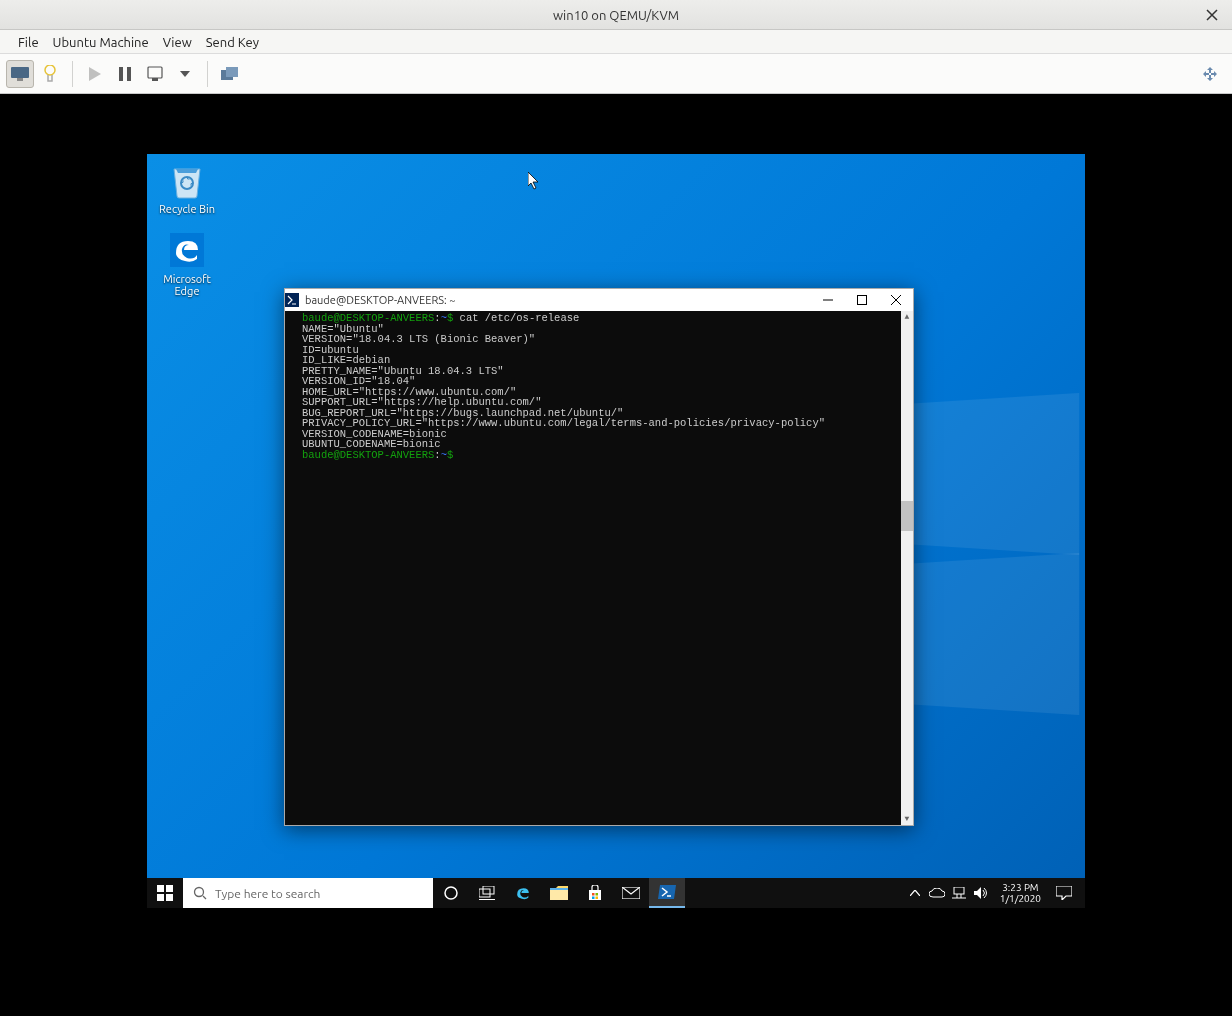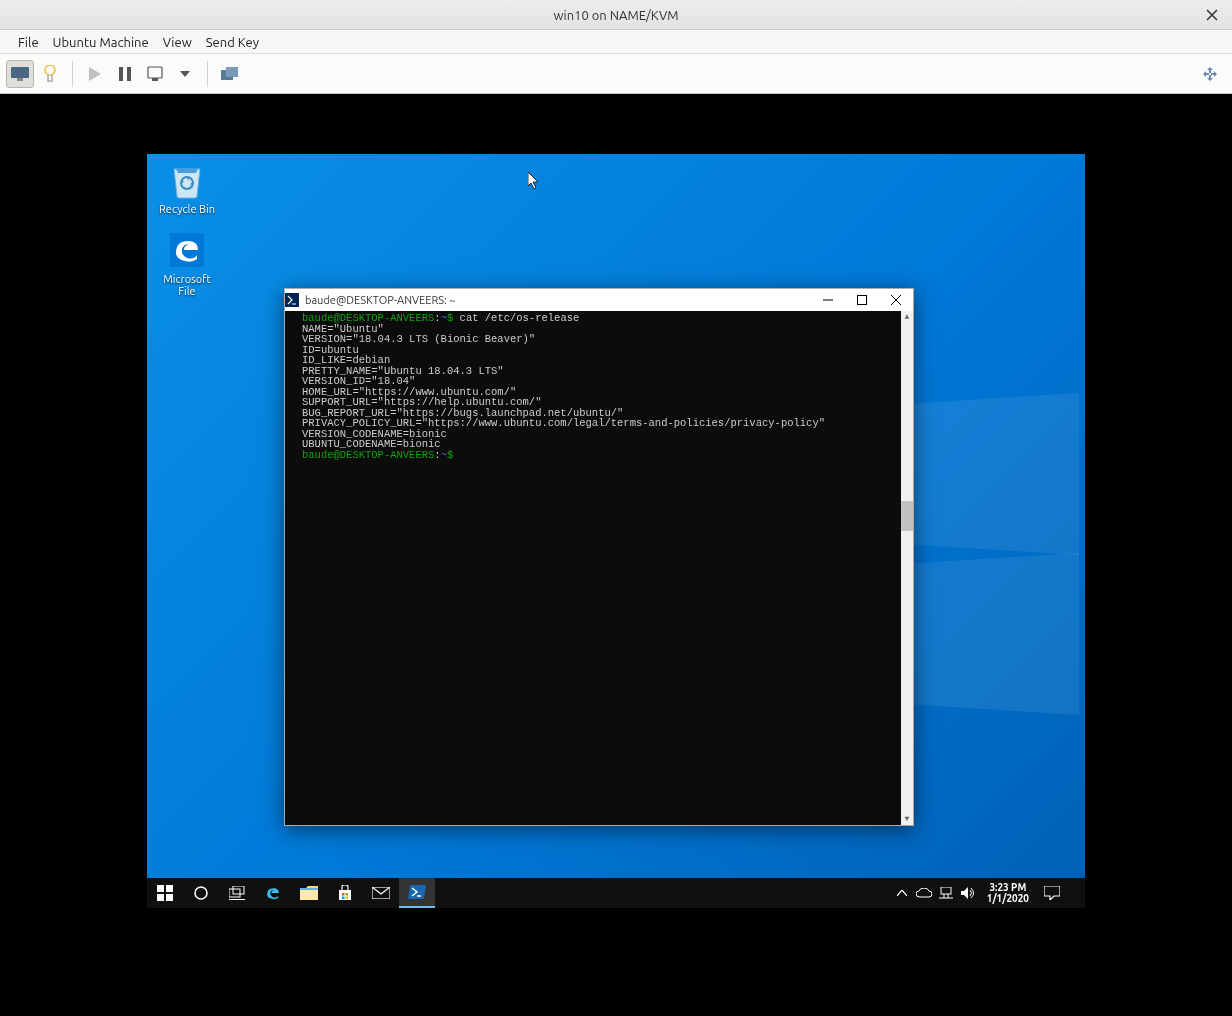--- a/index.html
+++ b/index.html
@@ -32,21 +32,21 @@
 
   .watermark { position:absolute; right:6px; bottom:35px; color:#fff; font-size:11px; text-align:right; line-height:1.3;}
 
   .taskbar { position:absolute; left:0;right:0;bottom:0; height:30px; background:#101010; display:flex; align-items:stretch; color:#fff;}
   .tb-start { width:36px; display:flex;align-items:center;justify-content:center;}
   .tb-search { width:250px; background:#fff; display:flex;align-items:center; gap:8px; padding:0 10px; color:#666;}
   .tb-search svg { flex-shrink:0;}
   .tb-icons { display:flex;}
   .tb-ico { width:36px; display:flex;align-items:center;justify-content:center;}
   .tb-ico.active { background:#333; border-bottom:2px solid #76b9ed;}
-  .tb-right { margin-left:auto; display:flex; align-items:center; gap:4px; padding-right:20px;font-weight:bold;}
+  .tb-right { margin-left:auto; display:flex; align-items:center; gap:4px; padding-right:8px;}
   .tb-right .sys { width:18px; display:flex;align-items:center;justify-content:center;}
   .tb-right .clock { font-size:10px; text-align:center; line-height:1.1; padding:0 6px;}
   .tb-right .notif { width:26px; display:flex;align-items:center;justify-content:center;}
 
   .terminal { position:absolute; left:137px; top:134px; width:630px; height:538px; background:#fff; box-shadow:0 4px 20px rgba(0,0,0,.5); border:1px solid #aaa;}
   .term-titlebar { height:22px; background:#fff; display:flex; align-items:center; padding-left:0; font-size:11px; color:#333;}
   .term-titlebar .ps-ico { width:14px;height:14px; background:#012456; display:flex;align-items:center;justify-content:center; margin-right:6px;}
   .term-ctrls { margin-left:auto; display:flex;}
   .term-ctrls .c { width:34px;height:22px;display:flex;align-items:center;justify-content:center; font-size:12px;}
   .term-body { position:absolute; left:0;right:0;top:22px;bottom:0; background:#0c0c0c; color:#ccc; font-family:"Consolas","Courier New",monospace; font-size:10.5px; padding:2px 17px; line-height:1.0; white-space:pre;}
@@ -57,21 +57,21 @@
   .pg { color:#13a10e;} .pc { color:#3b78ff;}
   .cursor { position:absolute; left:515px; top:175px; width:11px; height:18px;}
 
   svg { display:block;}
 </style>
 </head>
 <body>
 
 <div class="vm-window">
   <div class="vm-titlebar">
-    <span>win10 on NAME/KVM</span>
+    <span>win10 on QEMU/KVM</span>
     <div class="close">
       <svg width="12" height="12" viewBox="0 0 12 12">
           <path d="M1 1 L11 11 M11 1 L1 11" stroke="#333" stroke-width="1.5"></path>
         </svg>
     </div>
   </div>
   <div class="vm-menubar">
     <span>File</span>
     <span>Ubuntu Machine</span>
     <span>View</span>
@@ -150,21 +150,21 @@
       </div>
 
       <div class="desk-icon" id="di-edge">
         <div class="ico">
           <svg width="34" height="34" viewBox="0 0 34 34">
               <rect width="34" height="34" fill="#0078d7"></rect>
               <path d="M6 20 Q6 8 18 8 Q28 8 28 17 L14 17 Q14 12 19 12 Q14 10 12 16 Q11 22 17 25 Q24 27 27 22 L27 26 Q22 30 15 28 Q6 26 6 20 Z" fill="#fff"></path>
             </svg>
         </div>
         <div style="white-space:pre-line">Microsoft
-File</div>
+Edge</div>
       </div>
 
 
       <div class="terminal">
         <div class="term-titlebar">
           <div class="ps-ico">
             <svg width="10" height="10" viewBox="0 0 10 10">
                 <path d="M1 1 L5 5 L1 9 M5 9 L9 9" stroke="#fff" stroke-width="1.2" fill="none"></path>
               </svg>
           </div>
@@ -209,20 +209,27 @@
 
       <div class="taskbar">
         <div class="tb-start">
           <svg width="16" height="16" viewBox="0 0 16 16">
               <rect x="0" y="0" width="7" height="7" fill="#fff"></rect>
               <rect x="9" y="0" width="7" height="7" fill="#fff"></rect>
               <rect x="0" y="9" width="7" height="7" fill="#fff"></rect>
               <rect x="9" y="9" width="7" height="7" fill="#fff"></rect>
             </svg>
         </div>
+        <div class="tb-search">
+          <svg width="14" height="14" viewBox="0 0 14 14">
+              <circle cx="6" cy="6" r="4.5" fill="none" stroke="#666" stroke-width="1.3"></circle>
+              <path d="M10 10 L13 13" stroke="#666" stroke-width="1.3"></path>
+            </svg>
+          <span style="font-size:12px">Type here to search</span>
+        </div>
         <div class="tb-icons">
           <div class="tb-ico">
               <svg width="16" height="16">
                 <circle cx="8" cy="8" r="6" fill="none" stroke="#fff" stroke-width="1.5"></circle>
               </svg>
             </div>
           <div class="tb-ico">
               <svg width="16" height="14" viewBox="0 0 16 14">
                 <rect x="0" y="3" width="11" height="8" fill="none" stroke="#fff"></rect>
                 <rect x="4" y="0" width="11" height="8" fill="none" stroke="#fff"></rect>

